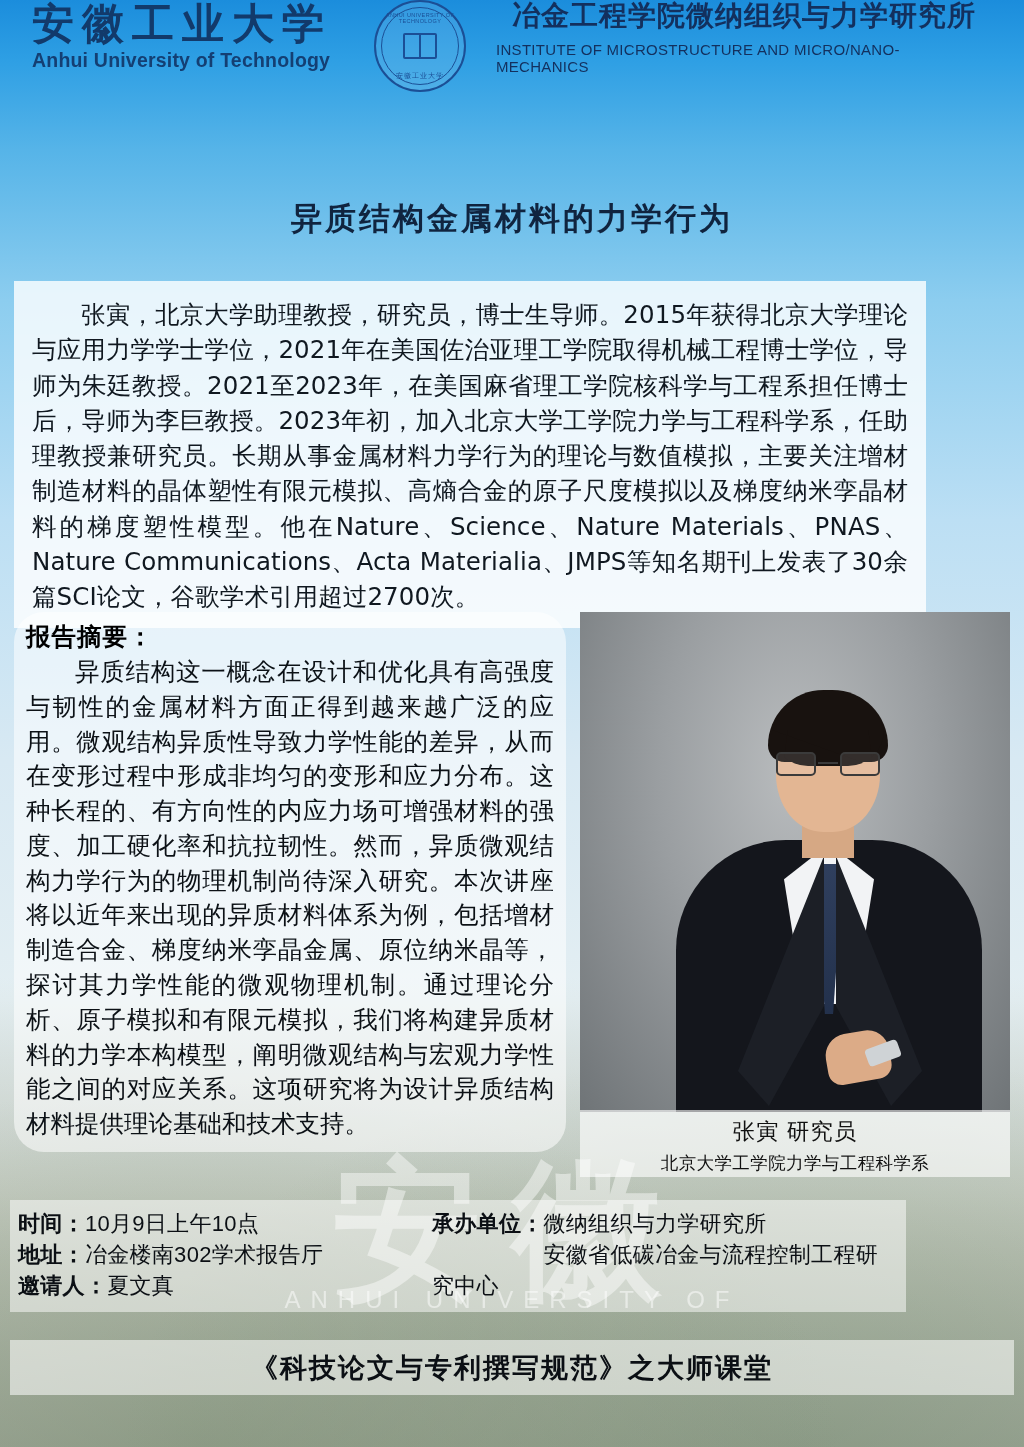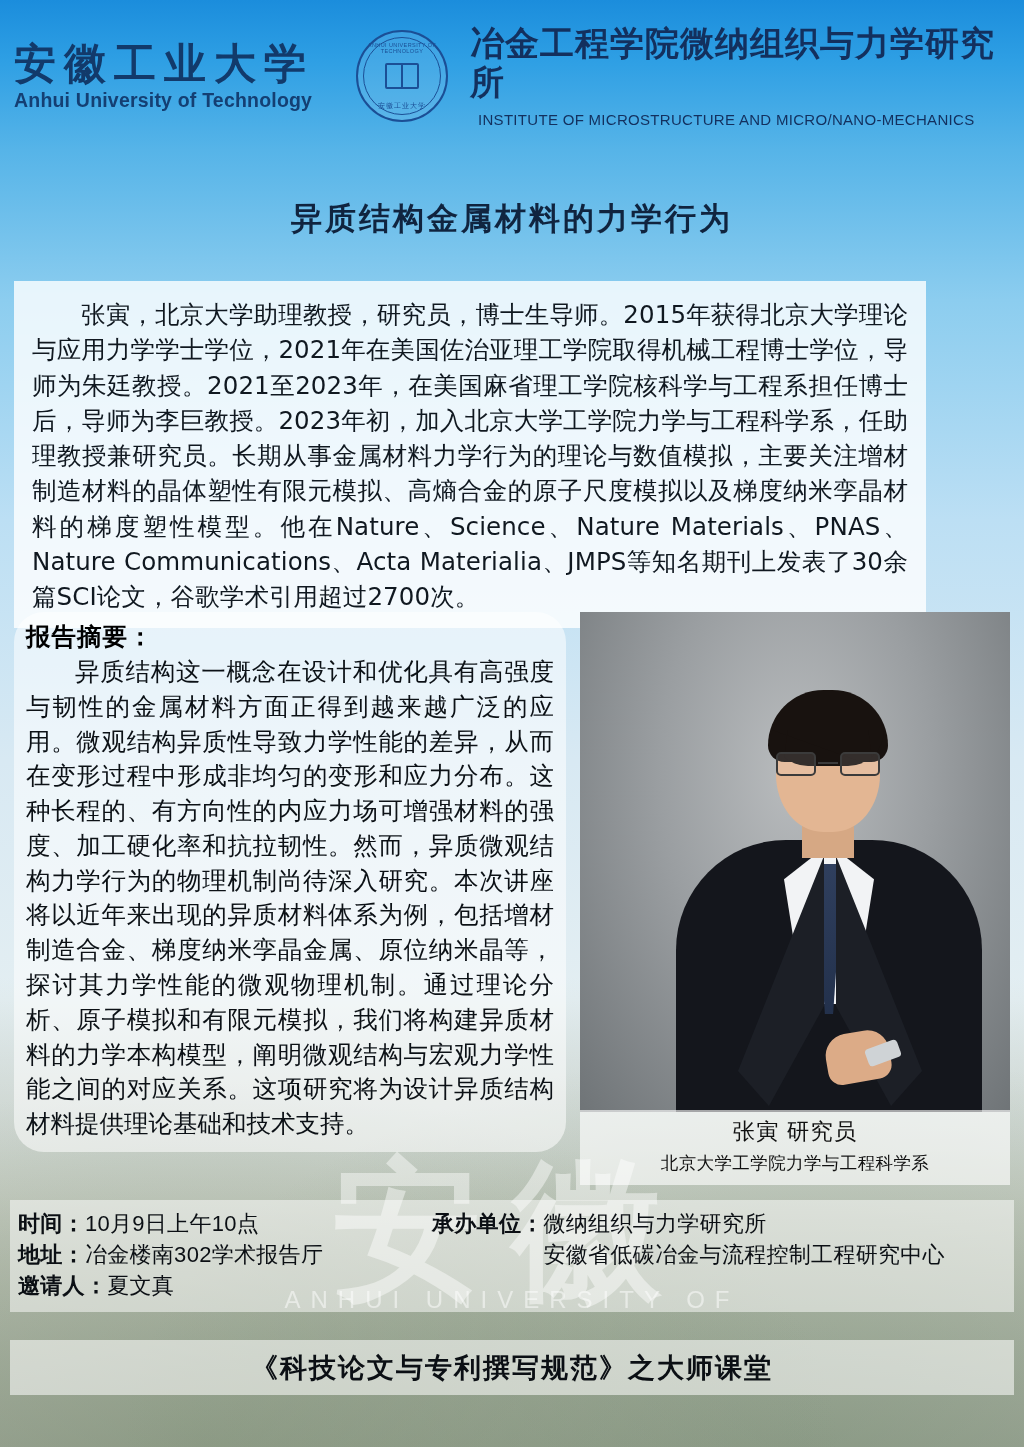--- a/index.html
+++ b/index.html
@@ -66,22 +66,21 @@
     pointer-events: none;
     user-select: none;
   }
 
   
   .header {
     position: absolute;
     top: 0; left: 0; right: 0;
     height: 152px;
     display: flex;
-    align-items: center;
-    padding: 0 14px;
+    padding: 0 32px;
   }
   .univ-block { width: 330px; }
   .univ-cn {
     font-size: 42px;
     font-weight: bold;
     color: #123a6b;
     letter-spacing: 8px;
     line-height: 1.12;
     font-family: "DejaVu Sans", "Liberation Sans", sans-serif;
   }
@@ -130,25 +129,26 @@
   .seal .seal-book::after {
     content: "";
     position: absolute;
     left: 50%; top: 0; bottom: 0;
     width: 2px; margin-left: -1px;
     background: #1b4f96;
   }
 
   .inst-block { flex: 1; }
   .inst-cn {
-    font-size: 34px;
+    font-size: 28px;
     font-weight: bold;
     color: #13305e;
     letter-spacing: 1px;
     line-height: 1.15;
+    margin-left: 24px;
   }
   .inst-en {
     font-size: 15px;
     color: #13305e;
     letter-spacing: 0.3px;
     margin-top: 9px;
     margin-left: 8px;
   }
 
   
@@ -318,40 +318,40 @@
     background: #cfd3d6;
     border-radius: 4px;
     transform: rotate(-20deg);
   }
 
   .portrait-caption {
     position: absolute;
     left: 580px; top: 1110px;
     width: 430px;
     background: rgba(255,255,255,0.62);
-    padding: 6px 0 10px 0;
+    padding: 6px 0 2px 0;
     text-align: center;
   }
   .cap-name {
     font-size: 22.5px;
     color: #111;
     letter-spacing: 1px;
   }
   .cap-aff {
     font-size: 17.5px;
     color: #111;
     margin-top: 4px;
     letter-spacing: 0.4px;
   }
 
   
   .info-bar {
     position: absolute;
     left: 10px; top: 1200px;
-    width: 1004px;
+    width: 896px;
     background: rgba(255,255,255,0.50);
     padding: 8px 8px 10px 8px;
     display: flex;
   }
   .info-left { width: 400px; }
   .info-right { flex: 1; padding-left: 14px; }
   .info-line {
     font-size: 22px;
     color: #0b0f14;
     line-height: 1.42;

